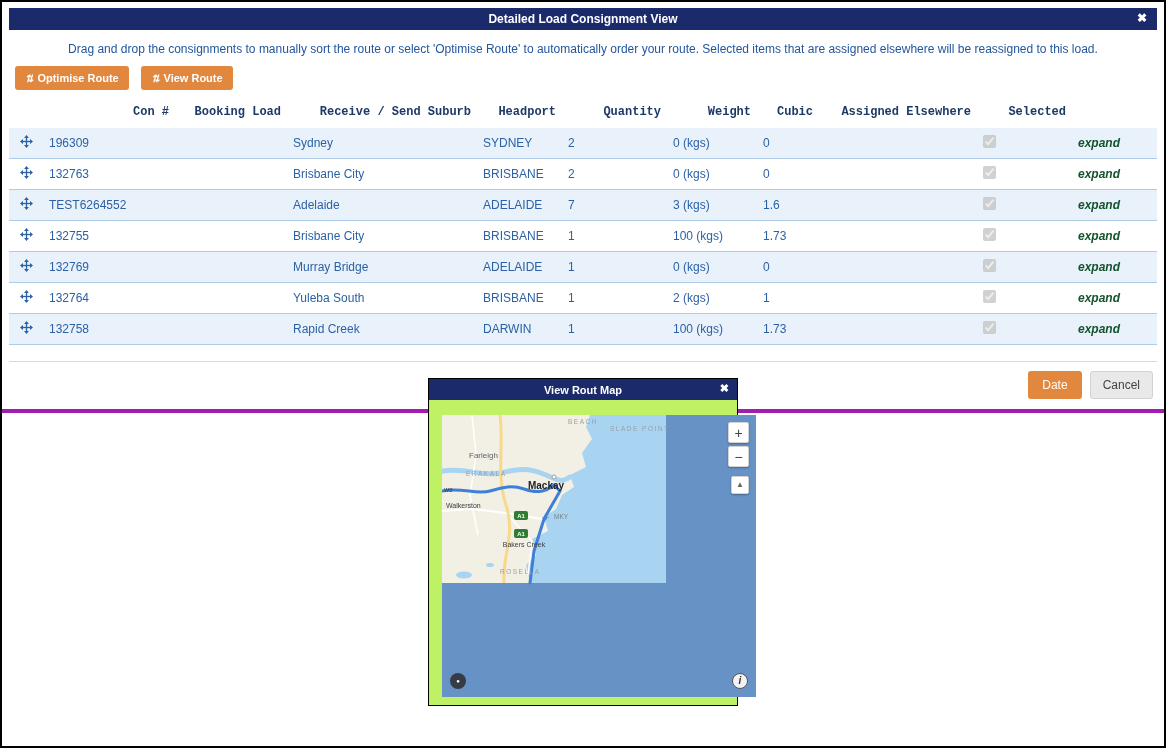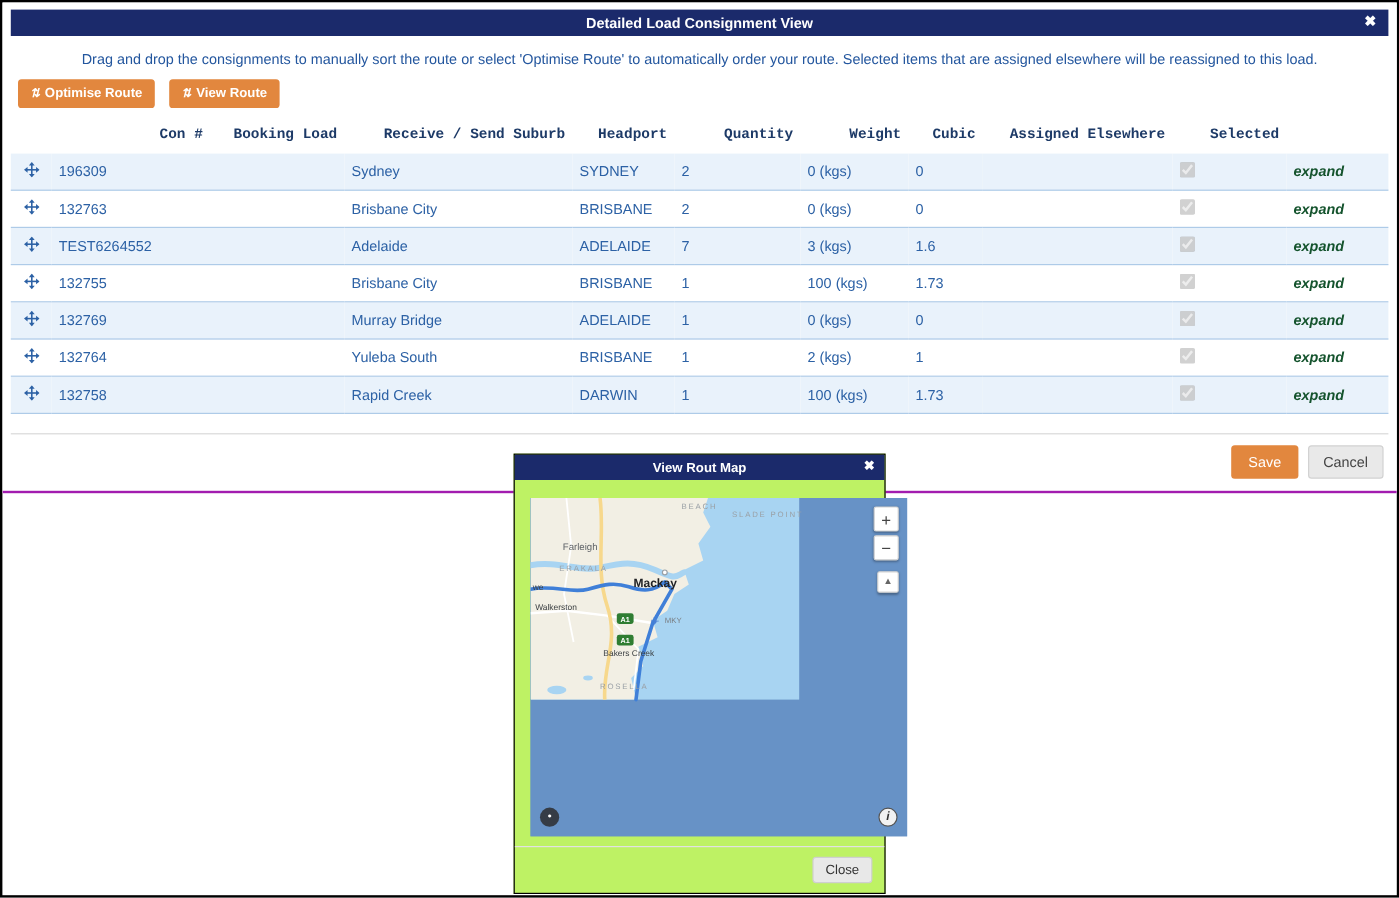--- a/index.html
+++ b/index.html
@@ -12,21 +12,21 @@
     position: relative;
     width: 1166px; height: 748px;
     border: 2px solid #000;
     background: #fff;
     overflow: hidden;
   }
 
   
   .modal-main {
     background: #fff;
-    border-bottom: 2px solid #a21caf;
+    border-bottom: 4px solid #a21caf;
     padding: 6px 7px 8px;
   }
   .modal-header {
     position: relative;
     background: #1b2a6b;
     color: #fff;
     height: 22px;
     display: flex; align-items: center; justify-content: center;
     font-size: 12px; font-weight: bold;
   }
@@ -393,21 +393,21 @@
           <td>1.73</td>
           <td></td>
           <td class="c-sel"><input type="checkbox" disabled="" checked="" style=""></td>
           <td class="c-exp"><a class="expand">expand</a></td>
         </tr>
       </tbody>
     </table>
 
     <div class="footer-divider"></div>
     <div class="footer-buttons">
-      <button class="btn-save">Save</button>
+      <button class="btn-save">Date</button>
       <button class="btn-cancel">Cancel</button>
     </div>
   </div>
 
   <div class="modal-map">
     <div class="map-header">
       <span>View Rout Map</span>
       <span class="close-x">✖</span>
     </div>
 
@@ -458,18 +458,15 @@
         <div class="map-controls">
           <button class="zoom-btn">+</button>
           <button class="zoom-btn">−</button>
           <button class="tilt-btn">▲</button>
         </div>
         <div class="pegman-ctl">●</div>
         <div class="info-ctl">i</div>
       </div>
     </div>
 
-    <div class="map-footer">
-      <button class="btn-close-map">Close</button>
-    </div>
   </div>
 
 </div>
 
 </body></html>

